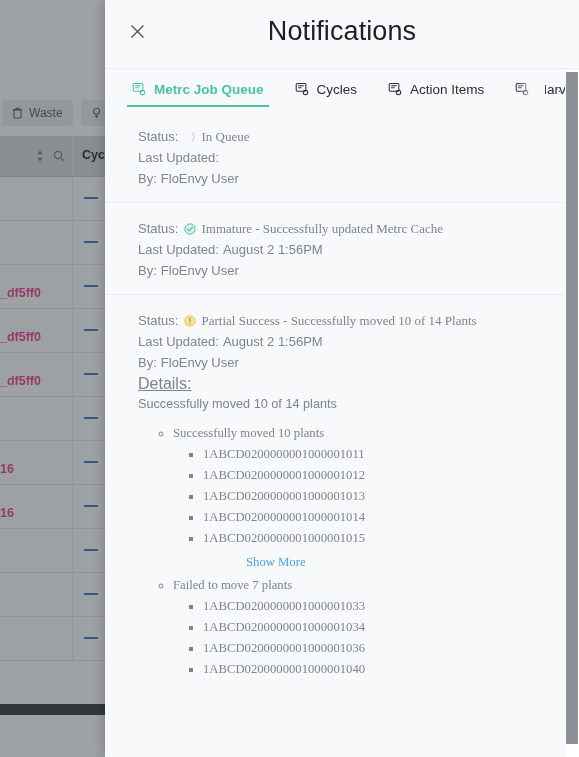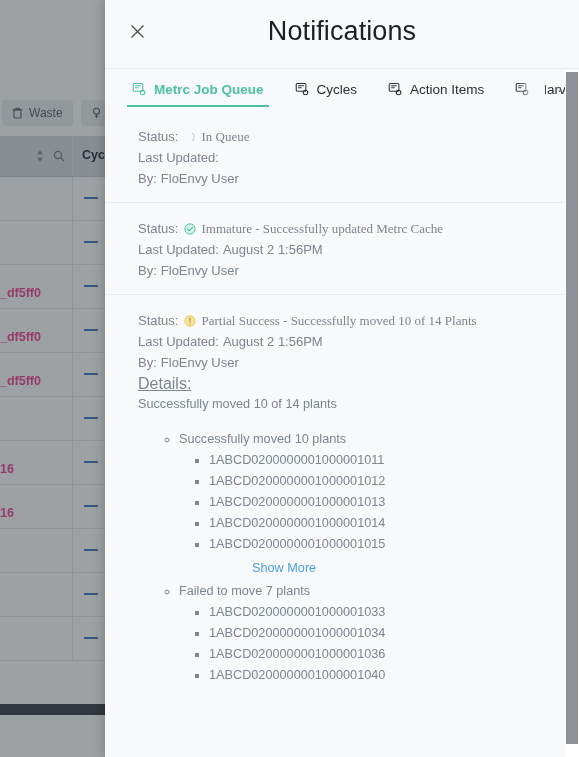--- a/index.html
+++ b/index.html
@@ -238,22 +238,23 @@
     flex-wrap: nowrap;
   }
   .line .lbl { flex: 0 0 auto; }
   .line .sticon { margin: 0 5px 0 6px; flex: 0 0 auto; display: block; }
   .line .sttxt { flex: 0 1 auto; font-family: Liberation Serif, serif; }
 
   .details-label { font-size: 16px; color: #7c8590; line-height: 21px; text-decoration: underline; }
   .details-root { font-size: 12.7px; color: #7c8590; line-height: 21px; }
 
   ul.lvl1 {
-    margin: 14px; padding: 0 0 0 27px;
+    margin: 8px; padding: 0 0 0 27px;
     list-style: circle;
+    font-family: Liberation Serif, serif;
   }
   ul.lvl1 > li {
     font-size: 12.7px;
     color: #7c8590;
     line-height: 21px;
   }
   ul.lvl2 {
     margin: 0; padding: 0 0 0 30px;
     list-style: square;
   }

